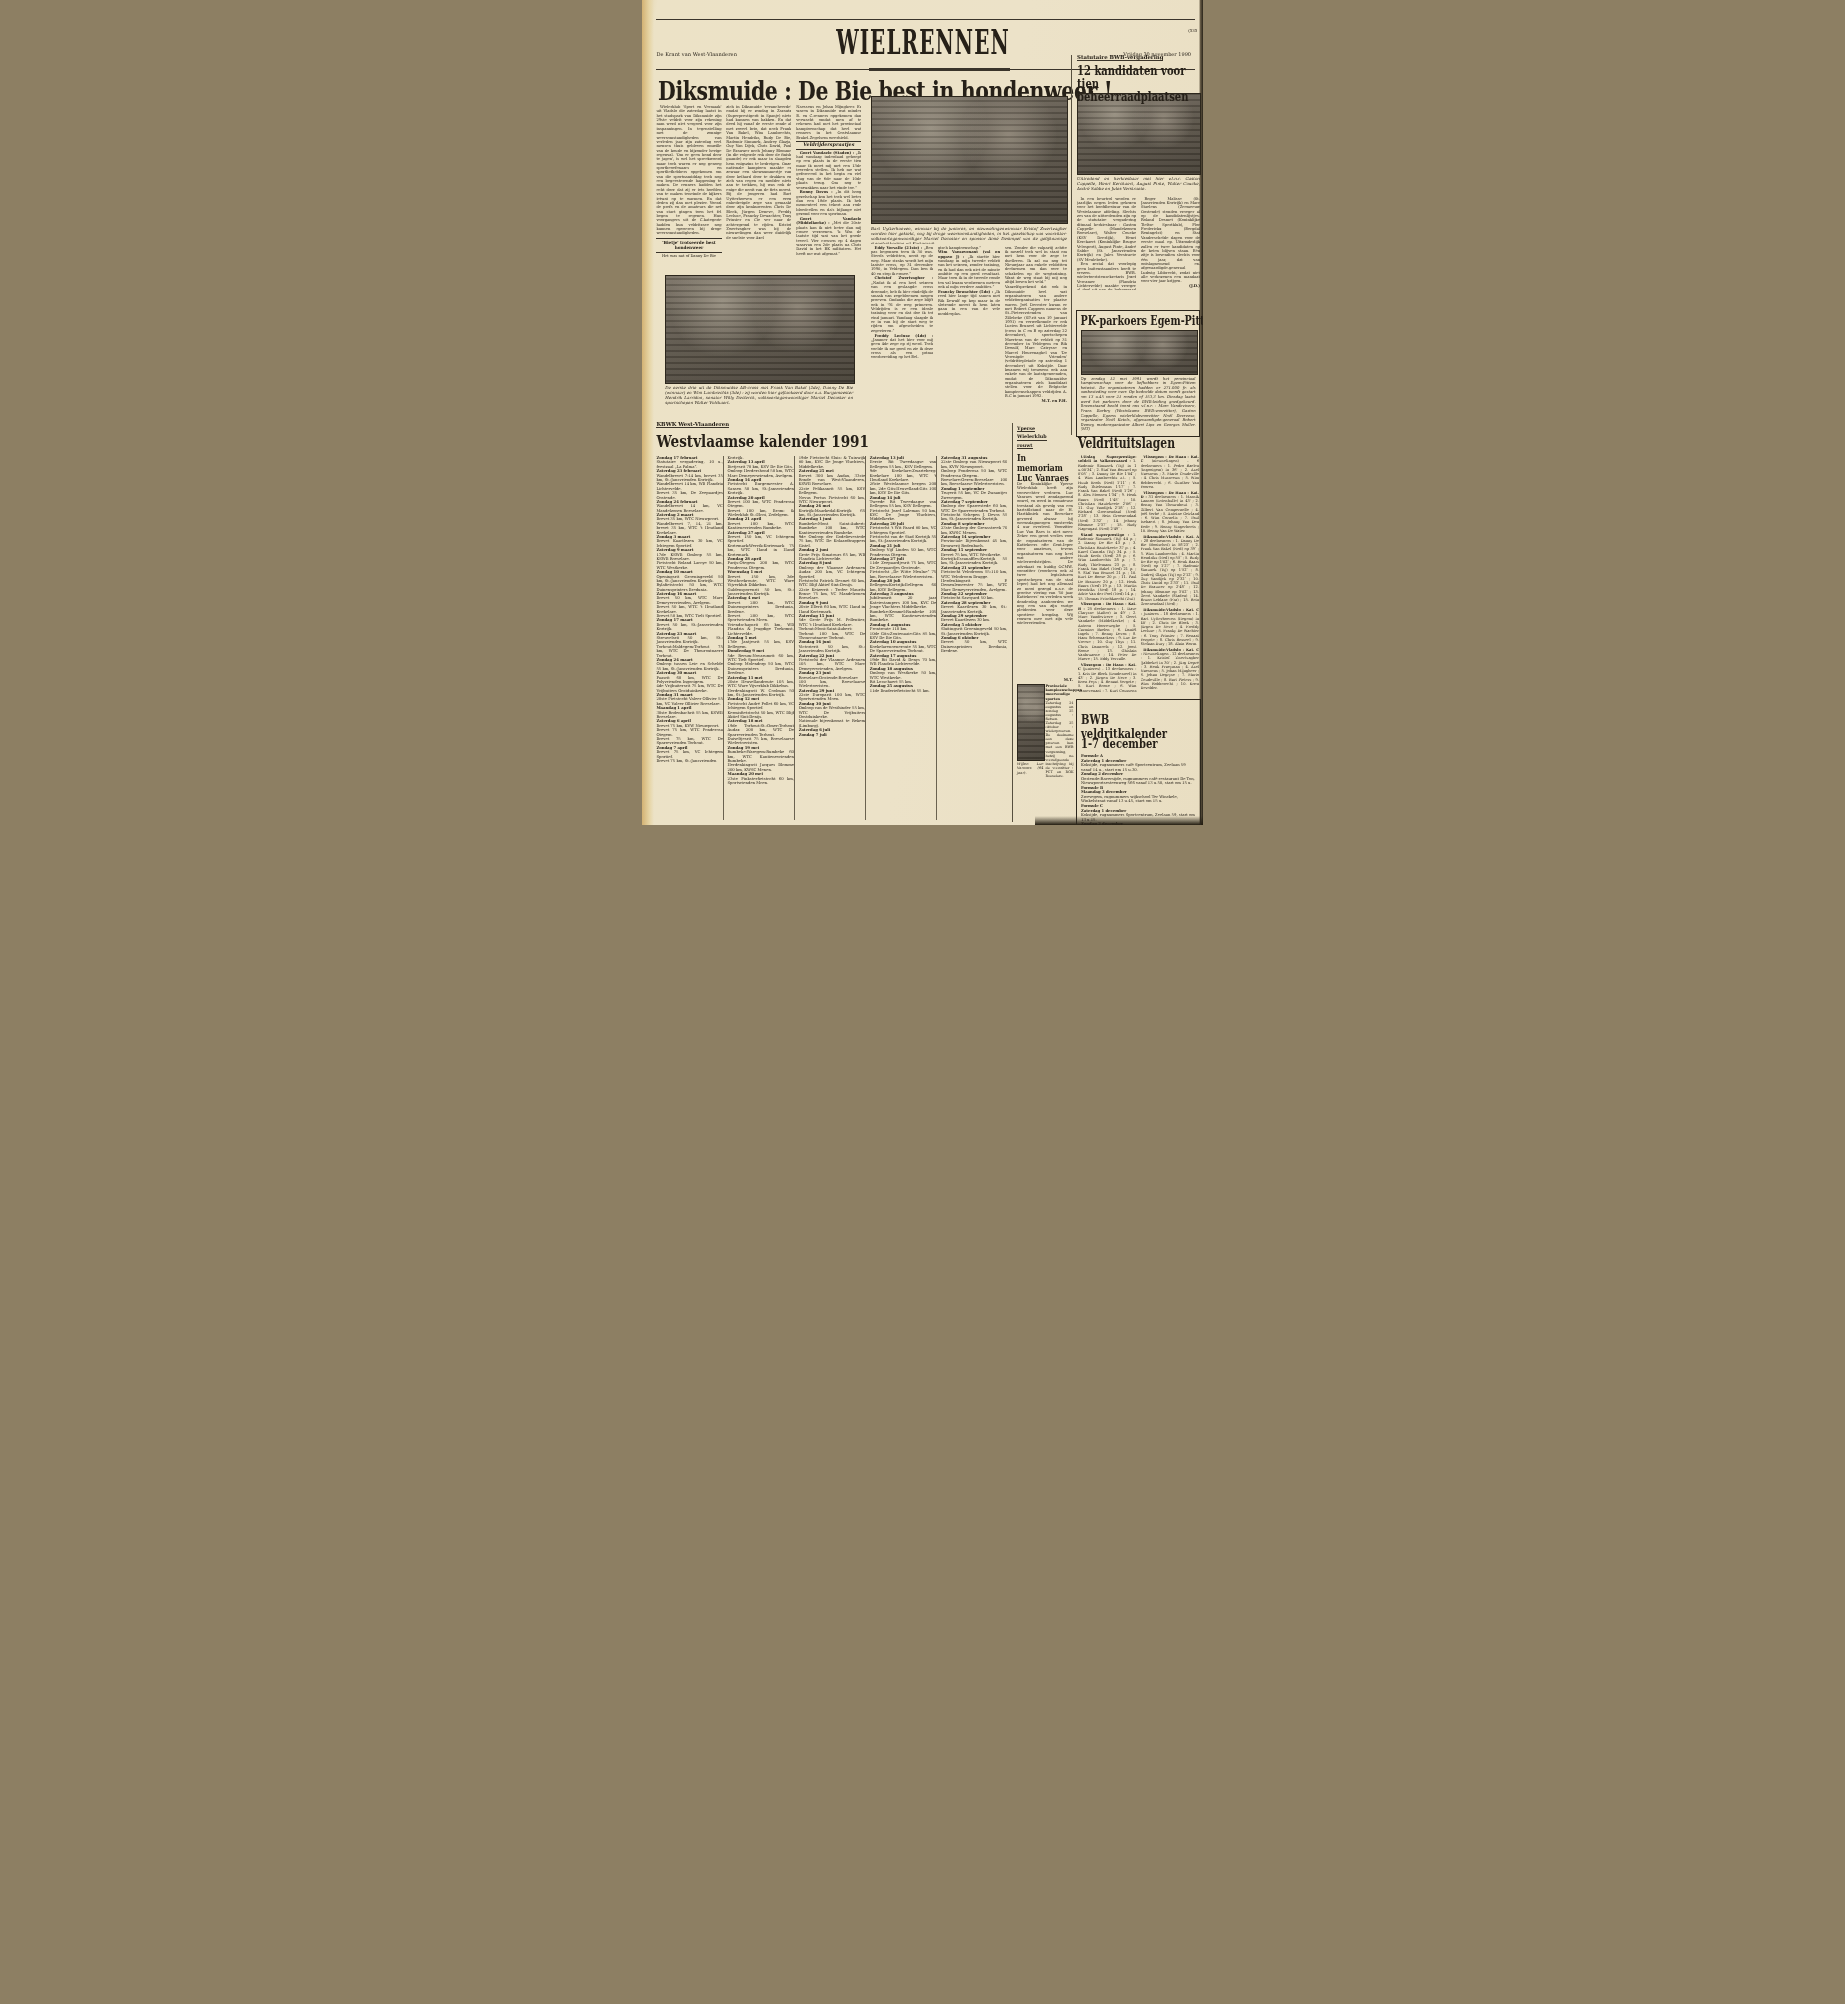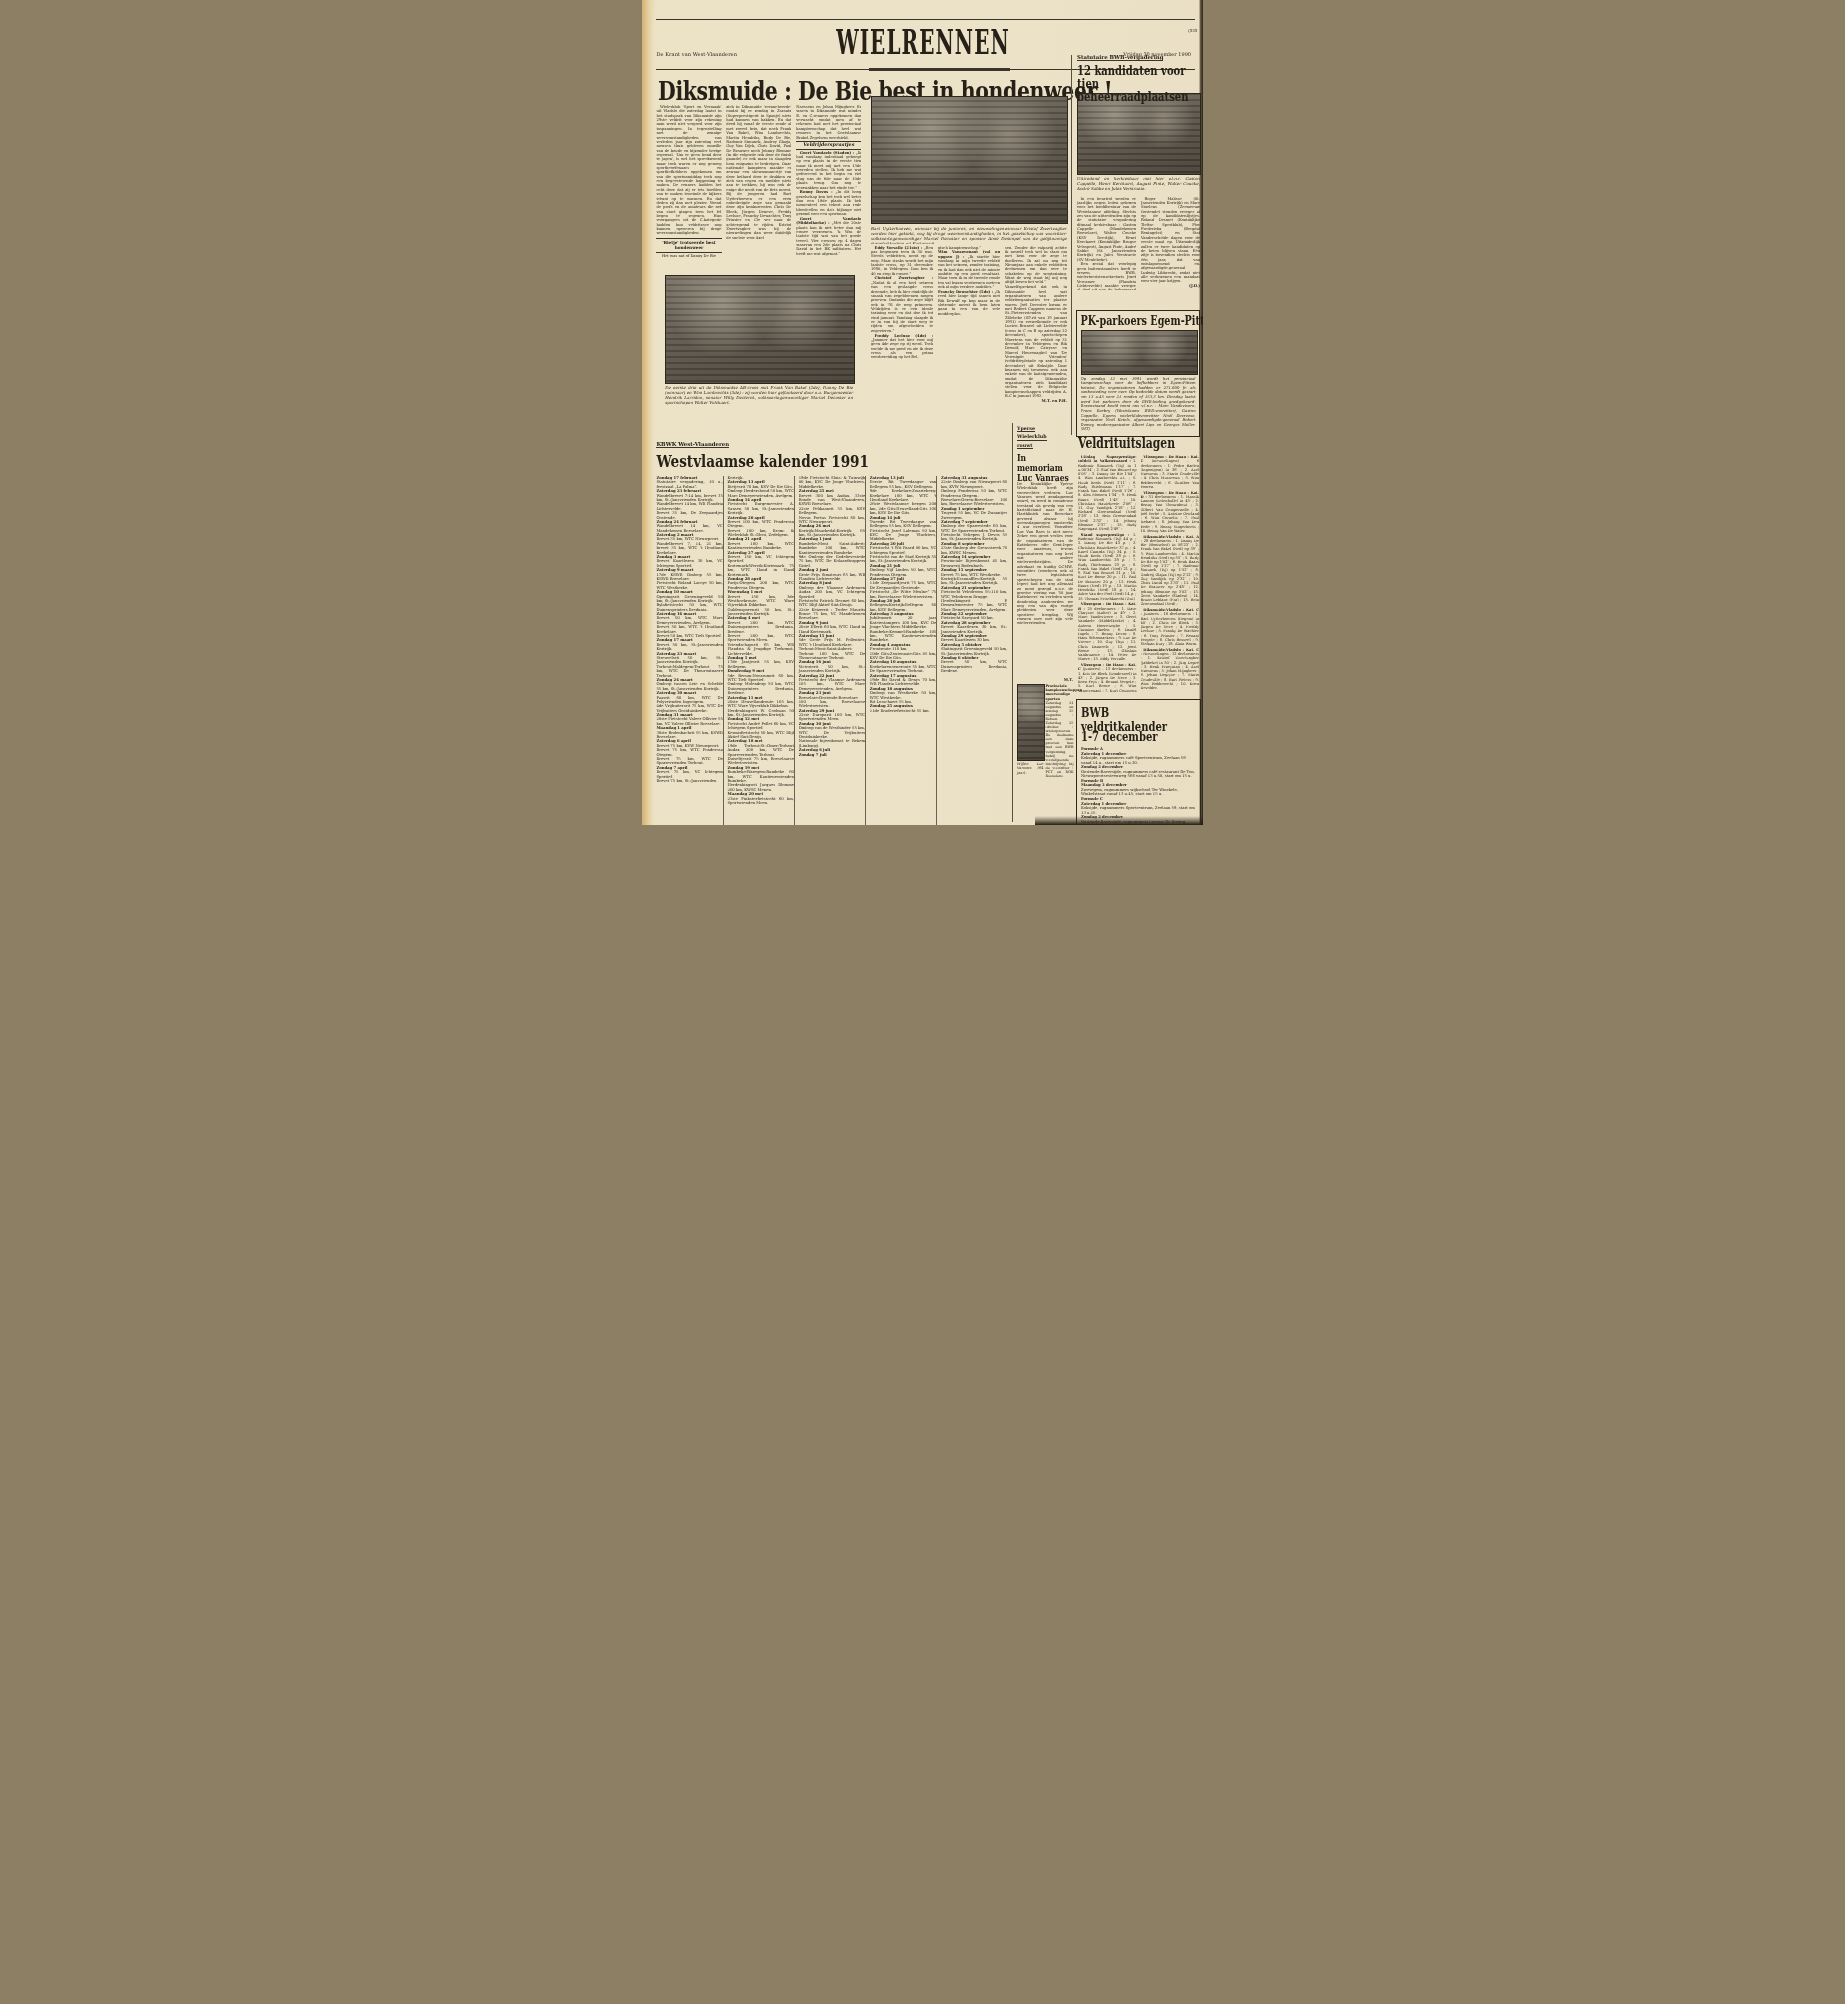--- a/index.html
+++ b/index.html
@@ -49,21 +49,21 @@
   
   .cal-line{font-size:3.8px;line-height:1.16;text-align:justify;}
   .cd{font-weight:700;}
   .cal-col{overflow:hidden;}
   .cal-col + .cal-col{border-left:0.4px solid #6a6250;padding-left:3.6px;}
   
   .res p{margin:0 0 1.6px 0;font-size:3.6px;line-height:1.18;text-align:justify;text-indent:2.8px;}
   .res b{font-weight:700;}
   
   .bk-line{font-size:3.8px;line-height:1.2;}
-  .bwb-box{border:0.8px solid #2d271d;padding:6px 4px;}
+  .bwb-box{border:0.8px solid #2d271d;padding:13px 4px;}
   .pk-box{border:0.8px solid #2d271d;padding:3.2px 3.6px;}
   .mem-prov{font-size:3.4px;line-height:1.2;text-align:justify;}
 </style>
 </head>
 <body>
 
 <div id="page">
   <div id="edge-r"></div>
   <div id="edge-b"></div>
 
@@ -153,21 +153,21 @@
       </div>
     </div>
   </div>
 
   <div class="abs pk-box" style="left:434px;top:310px;width:115px;height:119px">
     <div class="h-box" style="font-size:9.6px">PK-parkoers Egem-Pittem</div>
     <div class="photo" style="width:100%;height:43px;margin-top:4.8px"></div>
     <div class="cap" style="margin-top:1.6px;font-size:3.8px;height:56px;overflow:hidden">Op zondag 12 mei 1991 wordt het provinciaal kampioenschap voor de liefhebbers in Egem-Pittem betwist. De organizatoren hadden er 271.000 fr. als aanbesteding voor over. Op bedoelde datum wordt gestart om 13 u.45 voor 21 ronden of 153,3 km. Dinsdag laatst werd het parkoers door de BWB-leiding goedgekeurd. Bovenstaand beeld toont ons v.l.n.r. : Marc Vandevivere, Frans Barbry (Westvlaams BWB-voorzitter), Gaston Cappelle, Egems wielerklubvoorzitter Noël Devreese, organizator Noël Ketels, afgevaardigde-generaal Robert Demey, medeorganizator Albert Lips en Georges Muller. (MT)</div>
   </div>
 
-  <div class="abs" style="left:14.4px;top:440px;width:351px">
+  <div class="abs" style="left:14.4px;top:420px;width:351px">
     <span class="kicker">KBWK West-Vlaanderen</span>
     <div class="h-cal" style="margin-top:2.8px">Westvlaamse kalender 1991</div>
     <div class="cols" style="margin-top:8.8px;height:364px;gap:0">
       <div class="col cal-col">
 
       <div class="cal-line"><span class="cd">Zondag 17 februari</span></div>
           <div class="cal-line"><span>Statutaire vergadering, 10 u., feestzaal „La Palma”.</span></div>
           <div class="cal-line"><span class="cd">Zaterdag 23 februari</span></div>
           <div class="cal-line"><span>Wandelbrevet 7-14 km, brevet 35 km, St.-Jansvrienden Kortrijk.</span></div>
           <div class="cal-line"><span>Wandelbrevet 14 km, WB Flandria Lichtervelde.</span></div>

